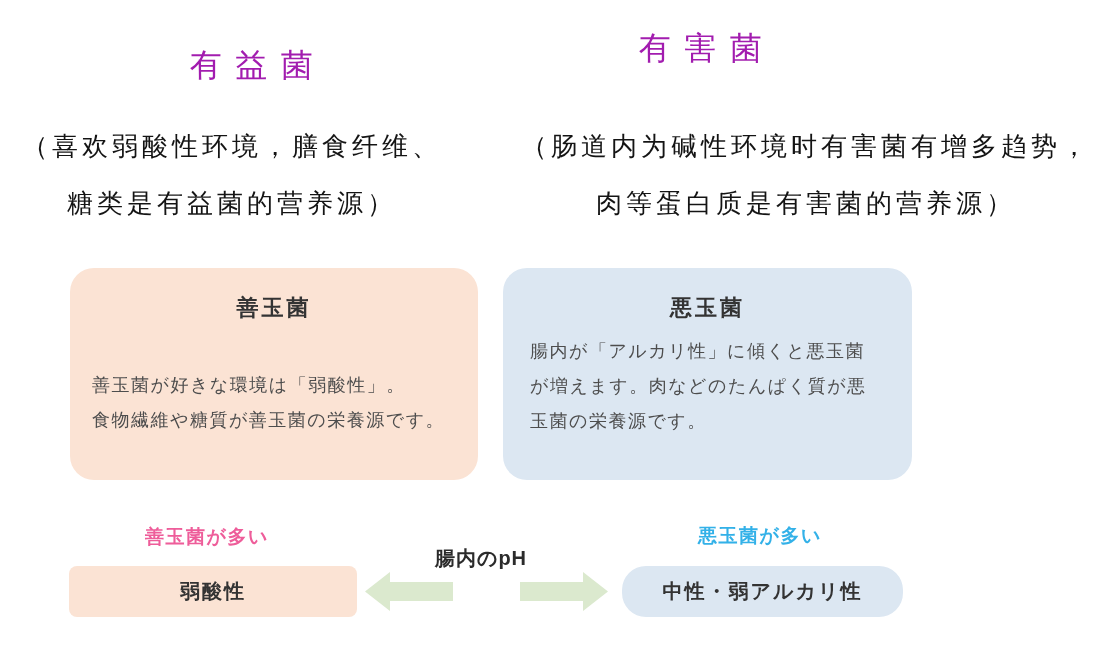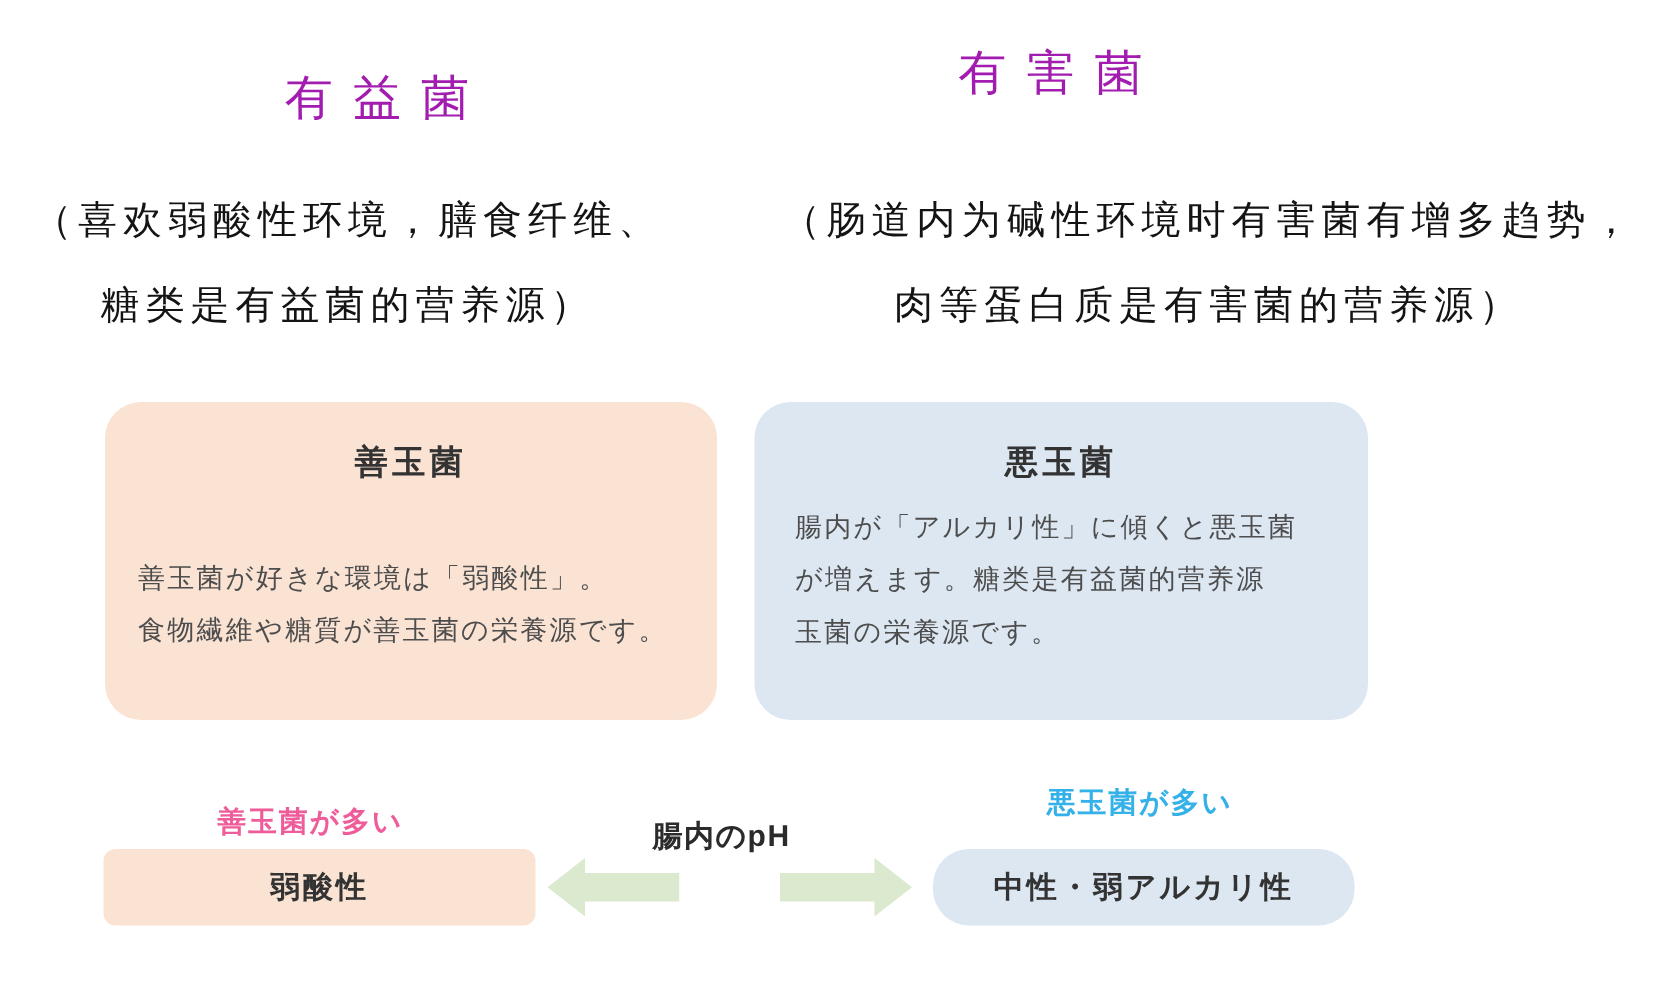--- a/index.html
+++ b/index.html
@@ -111,26 +111,26 @@
     <div class="card-body">
       <div>善玉菌が好きな環境は「弱酸性」。</div>
       <div>食物繊維や糖質が善玉菌の栄養源です。</div>
     </div>
   </div>
 
   <div class="card card-bad">
     <div class="card-title">悪玉菌</div>
     <div class="card-body">
       <div>腸内が「アルカリ性」に傾くと悪玉菌</div>
-      <div>が増えます。糖类是有益菌的营养源</div>
+      <div>が増えます。肉などのたんぱく質が悪</div>
       <div>玉菌の栄養源です。</div>
     </div>
   </div>
 
-  <div class="abs centerx count-label count-good" style="left:207px; top:525px;margin-top:12px;">善玉菌が多い</div>
+  <div class="abs centerx count-label count-good" style="left:207px; top:525px;">善玉菌が多い</div>
   <div class="abs centerx count-label count-bad" style="left:760px; top:524px;">悪玉菌が多い</div>
 
   <div class="abs centerx ph-title" style="left:481px; top:546px;">腸内のpH</div>
 
   <div class="ph-box box-good">
     <span>弱酸性</span>
   </div>
   <div class="ph-box box-bad">
     <span>中性・弱アルカリ性</span>
   </div>

